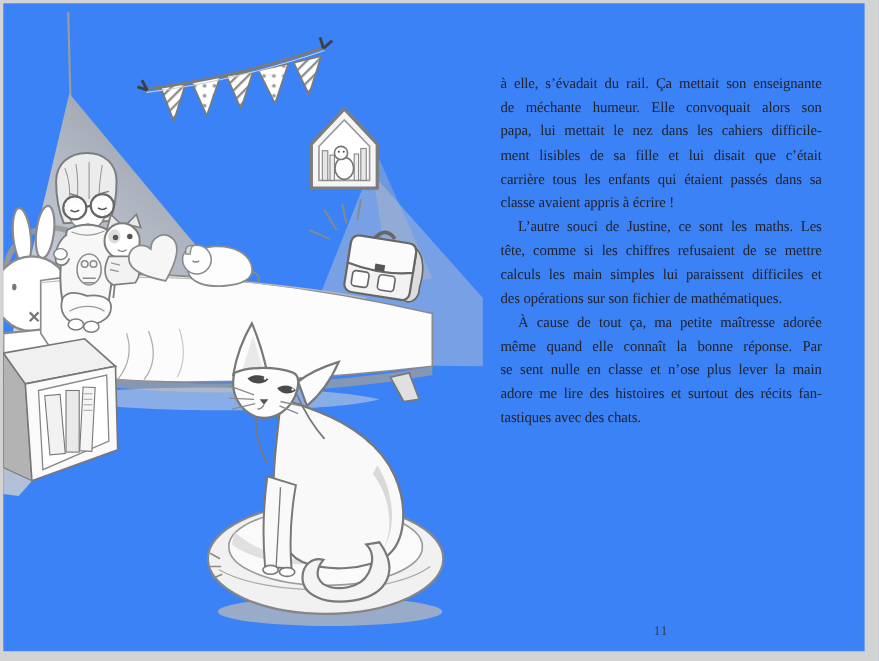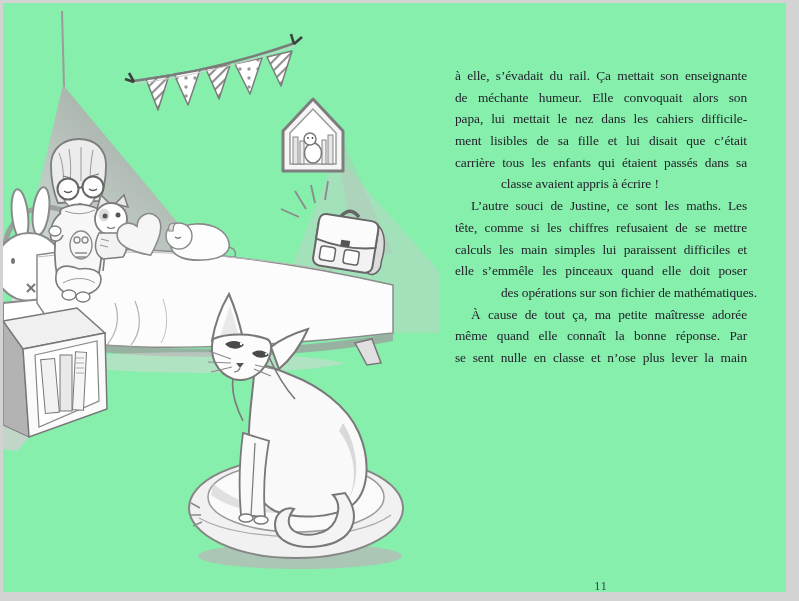--- a/index.html
+++ b/index.html
@@ -3,36 +3,36 @@
 <meta charset="utf-8">
 <style>
   html,body{margin:0;padding:0;}
   body{
     width:799px;height:601px;position:relative;overflow:hidden;
     background:#d3d3d3;
     font-family:"Liberation Serif","DejaVu Serif",serif;
   }
   .page{
     position:absolute;left:3px;top:3px;width:783px;height:589px;
-    background:#86efac;
+    background:#3b82f6;
   }
   .illustration{position:absolute;left:0;top:0;}
   .text-col{
     position:absolute;left:452px;top:62px;width:292px;
     color:#23232b;font-size:13.4px;letter-spacing:-0.1px;
   }
   .line{
     height:21.7px;line-height:21.7px;white-space:nowrap;
     text-align:justify;text-align-last:justify;
   }
-  .end{text-align-last:left;margin-left:46px;}
+  .end{text-align-last:left;}
   .ind{text-indent:16px;font-family:Liberation Serif, serif;}
   .page-num{
     position:absolute;top:563px;left:452px;width:292px;
-    text-align:center;font-size:12px;color:#3a3a46;letter-spacing:1px;margin-top:13px;
+    text-align:center;font-size:12px;color:#3a3a46;letter-spacing:1px;
   }
 </style>
 </head>
 <body>
 
 <div class="page">
 
   <svg class="illustration" width="440" height="589" viewBox="0 0 440 589" aria-hidden="true">
     <defs>
       <linearGradient id="gWall" x1="0" y1="1" x2="0.85" y2="0">
@@ -231,22 +231,23 @@
     <div class="line">à elle, s’évadait du rail. Ça mettait son enseignante</div>
     <div class="line">de méchante humeur. Elle convoquait alors son</div>
     <div class="line">papa, lui mettait le nez dans les cahiers difficile-</div>
     <div class="line">ment lisibles de sa fille et lui disait que c’était</div>
     <div class="line">carrière tous les enfants qui étaient passés dans sa</div>
     <div class="line end">classe avaient appris à écrire !</div>
 
     <div class="line ind">L’autre souci de Justine, ce sont les maths. Les</div>
     <div class="line">tête, comme si les chiffres refusaient de se mettre</div>
     <div class="line">calculs les main simples lui paraissent difficiles et</div>
-    <div class="line">elle s’emmêle les pinceaux quand elle doit poser</div>
     <div class="line end">des opérations sur son fichier de mathématiques.</div>
 
     <div class="line ind">À cause de tout ça, ma petite maîtresse adorée</div>
     <div class="line">même quand elle connaît la bonne réponse. Par</div>
     <div class="line">se sent nulle en classe et n’ose plus lever la main</div>
+    <div class="line">adore me lire des histoires et surtout des récits fan-</div>
+    <div class="line end">tastiques avec des chats.</div>
   </div>
 
   <div class="page-num">11</div>
 </div>
 
 </body></html>

